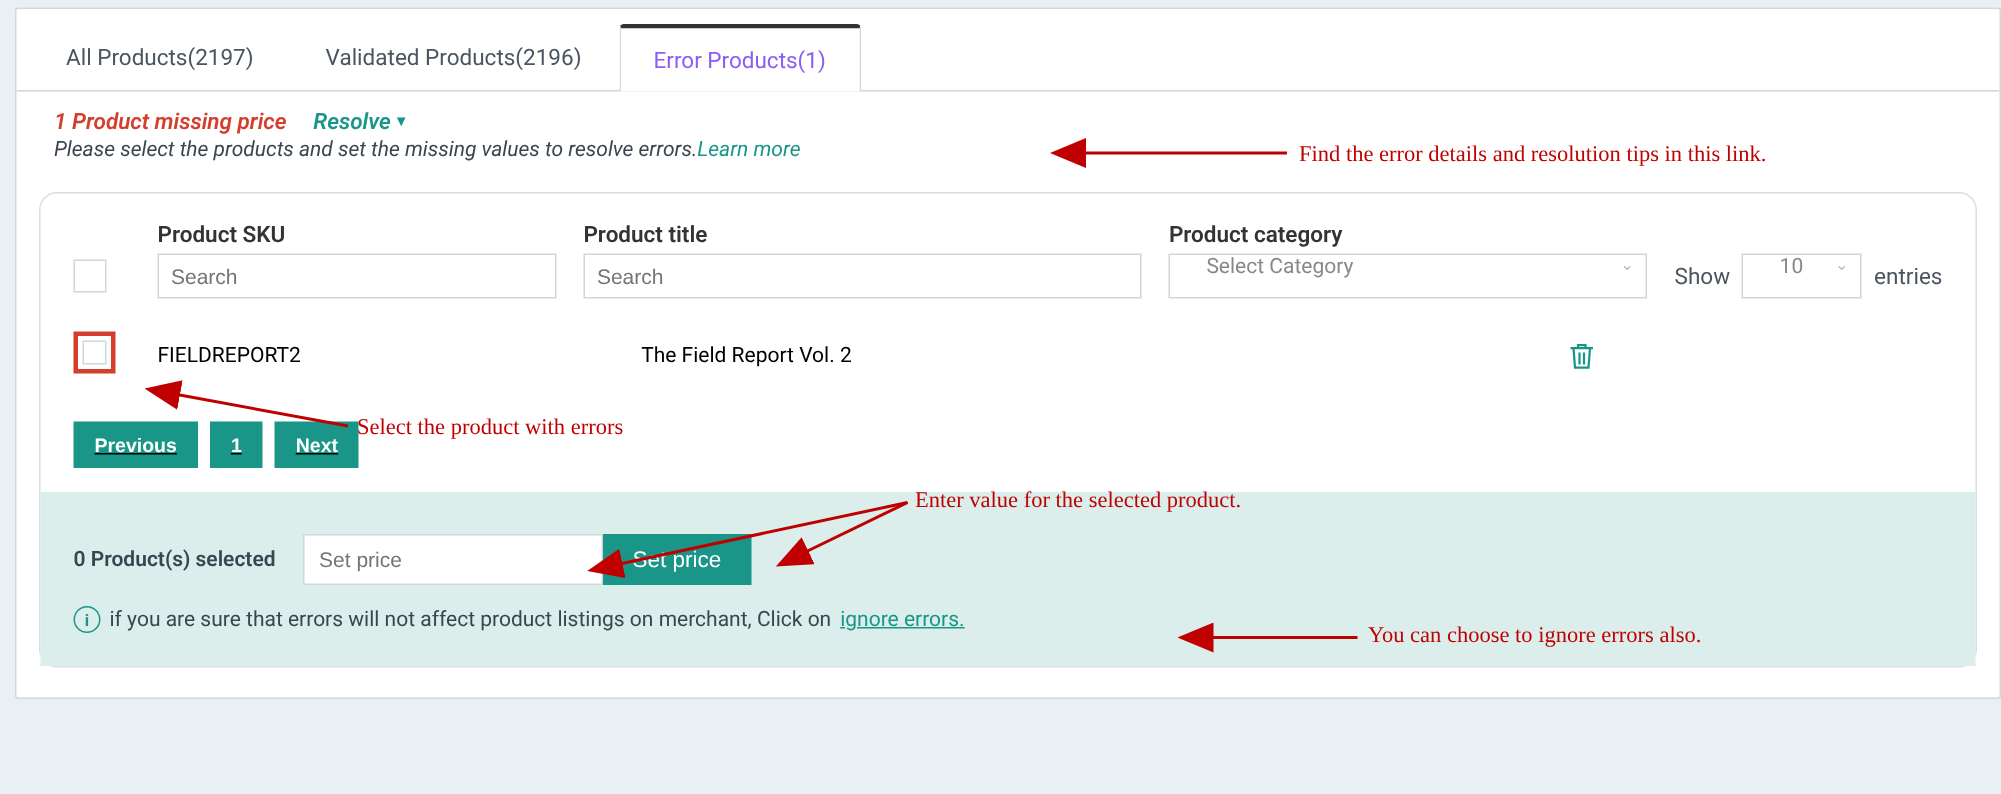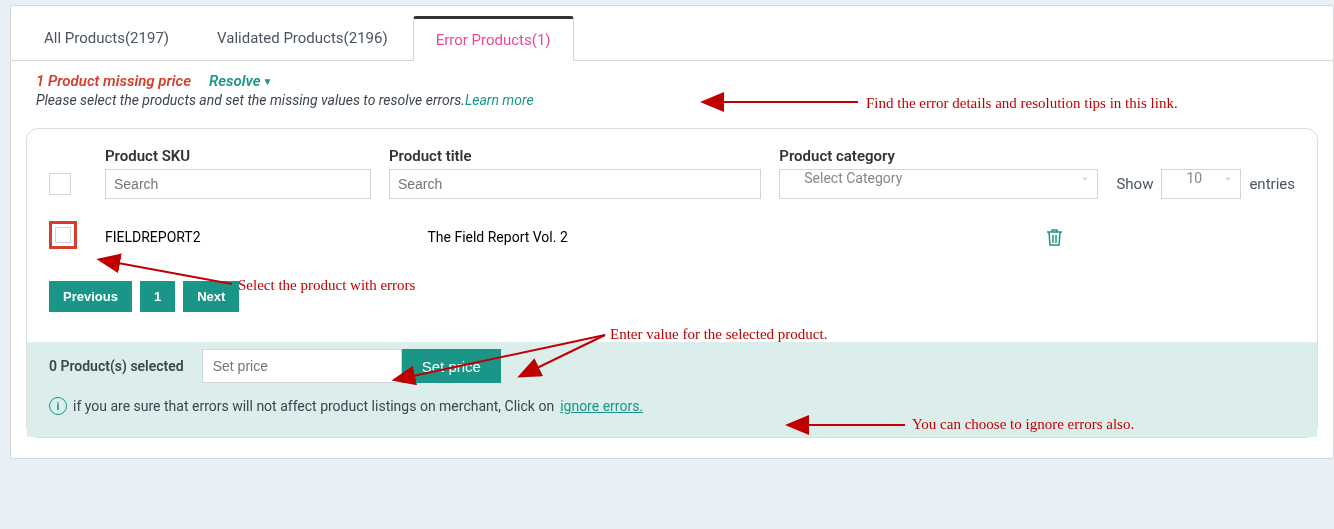--- a/index.html
+++ b/index.html
@@ -30,21 +30,21 @@
       background: transparent;
       border-radius: 3px 3px 0 0;
       position: relative;
       margin-right: 2px;
     }
     .tab.active {
       background: #fff;
       border-color: #d0d8de;
       border-top: 3px solid #333;
       margin-bottom: -1px;
-      color: #ec4899;
+      color: #8b5cf6;
     }
     .banner {
       margin-left: 10px;
       margin-bottom: 10px;
       font-style: italic;
     }
     .banner-title {
       margin-bottom: 2px;
     }
     .banner-error {
@@ -136,35 +136,35 @@
       position: relative;
     }
     .row-check-inner {
       position: absolute;
       inset: 3px;
       border: 1px solid #cfd6dc;
     }
     .row-cell { color: #000000; font-size: 14px; }
     .trash-btn { color: #1a9688; cursor: pointer; display: flex; justify-content: center; }
     .pager {
-      display: flex; gap: 8px; padding: 10px 0 30px 0;
+      display: flex; gap: 8px; padding: 10px 0 16px 0; text-decoration: underline;
     }
     .pager button {
       background: #1a9688;
       color: #fff;
       border: none;
       padding: 8px 14px;
       font-size: 13px;
       font-weight: 600;
       cursor: pointer;
     }
     .footer-panel {
       background: #dbeeeb;
       margin: 0 -22px;
-      padding: 7px 22px 22px 22px;
+      padding: 28px 22px 22px 22px;
     }
     .footer-row1 {
       display: flex;
       align-items: center;
       gap: 18px;
       margin-bottom: 14px;
     }
     .selected-text { color: #3b4550; font-weight: 600; font-size: 14px; }
     .price-input {
       height: 34px; width: 200px;

